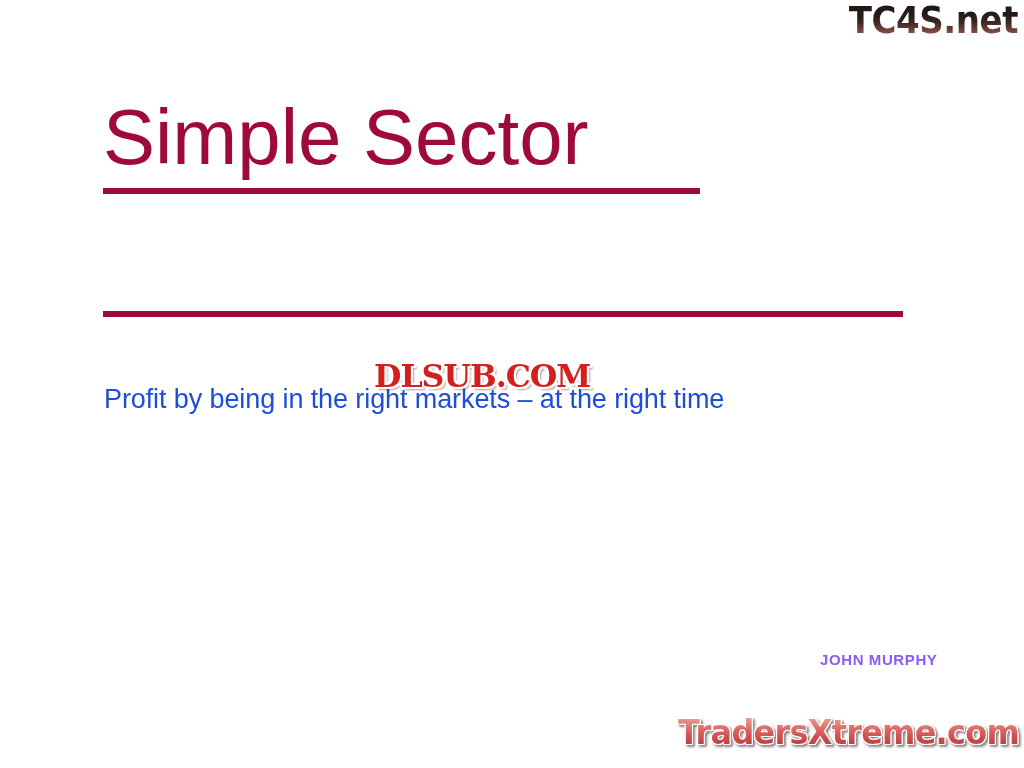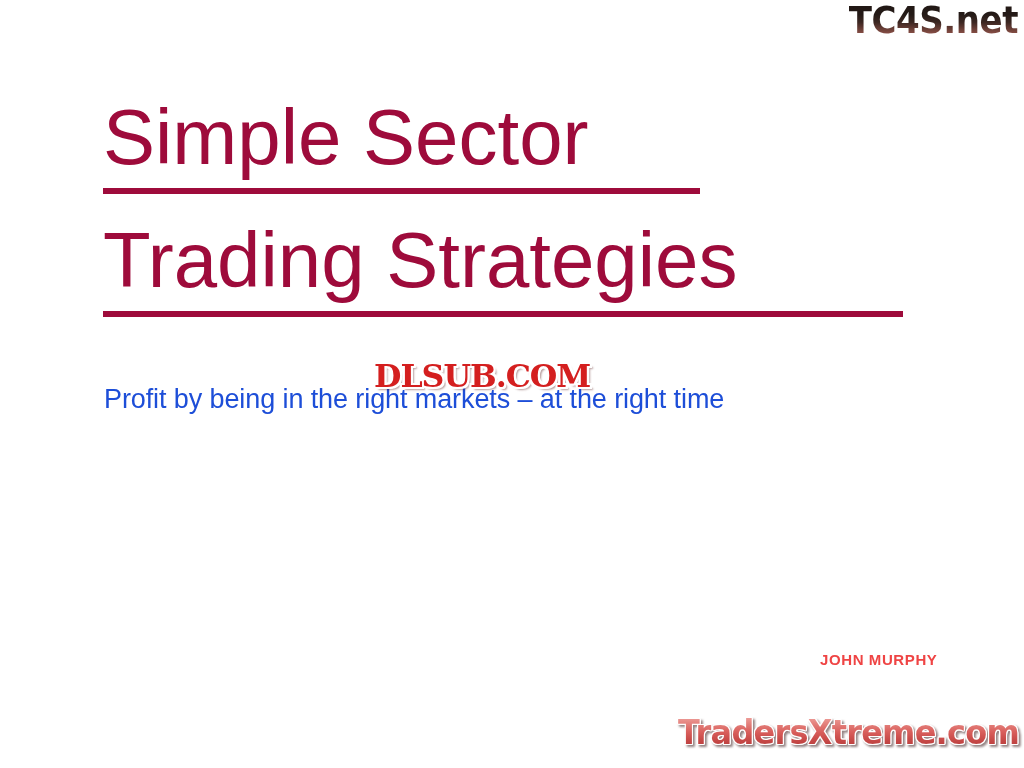--- a/index.html
+++ b/index.html
@@ -105,21 +105,21 @@
        2px 2px 0 #ffffff, -2px -2px 0 #ffffff,
        2px -2px 0 #ffffff, -2px 2px 0 #ffffff,
        3px 3px 2px rgba(90,30,30,0.45);
   }
 
   
   #author {
     position: absolute;
     left: 820px;
     top: 651px;
-    color: #ef4444;
+    color: #8b5cf6;
     font-family: "Liberation Sans", sans-serif;
     font-weight: bold;
     font-size: 15px;
     letter-spacing: 0.6px;
     white-space: nowrap;
   }
 
   
   #tx-banner {
     position: absolute;
@@ -154,21 +154,20 @@
   <div id="tc4s-logo">TC4S.net</div>
 
   <div id="title-block">
 
     <div class="title-line" id="title-line-1">
       <span class="txt">Simple Sector</span>
       <span class="title-rule" id="rule-1"></span>
     </div>
 
     <div class="title-line" id="title-line-2">
-      <span class="txt">Trading Strategies</span>
       <span class="title-rule" id="rule-2"></span>
     </div>
 
   </div>
 
   <div id="subtitle">Profit by being in the right markets – at the right time</div>
 
   <div id="dlsub-watermark">DLSUB.COM</div>
 
   <div id="author">JOHN MURPHY</div>

